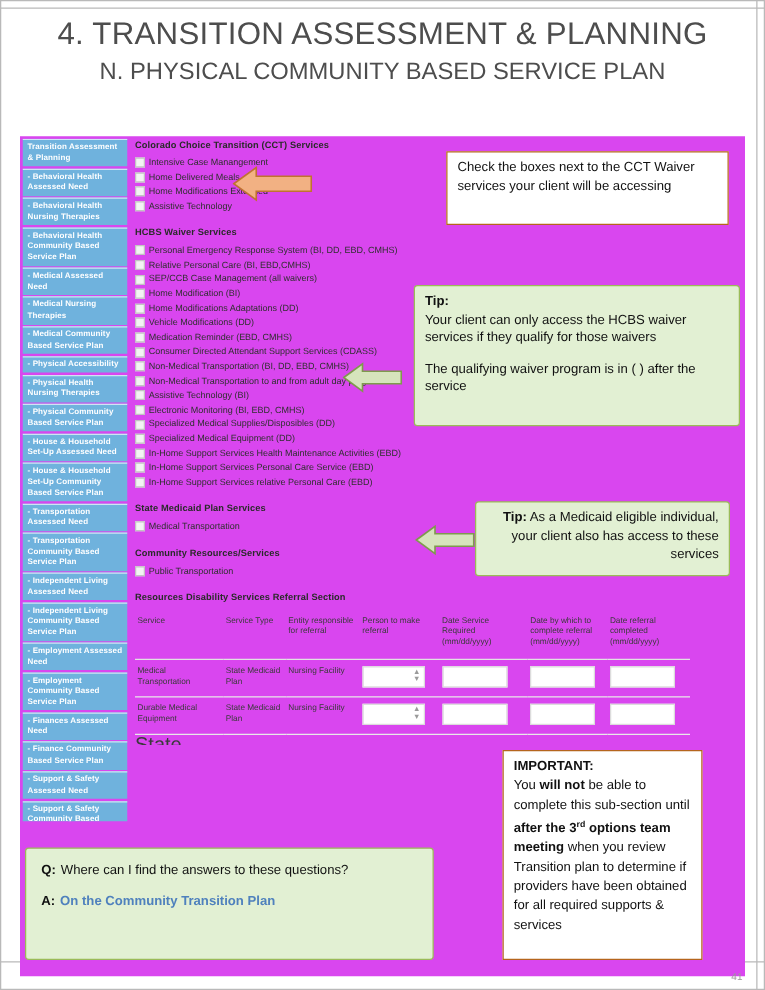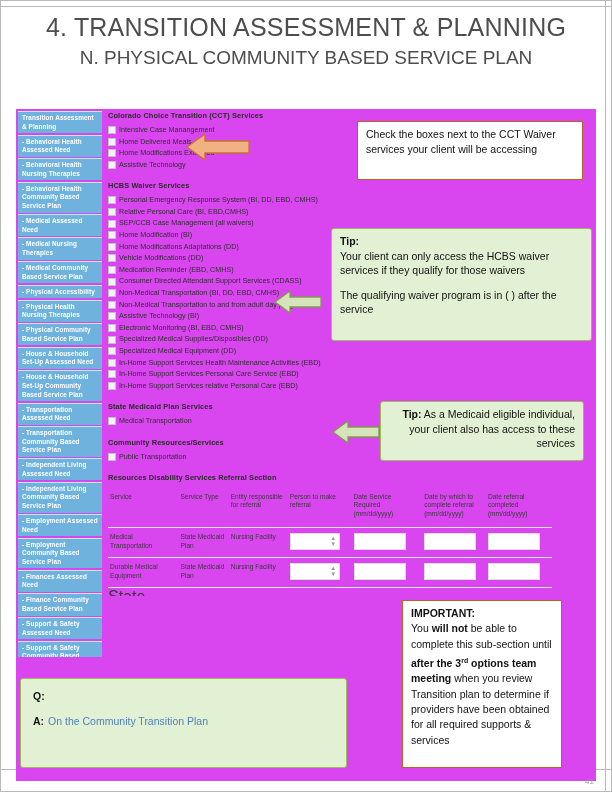--- a/index.html
+++ b/index.html
@@ -126,21 +126,21 @@
   .callout.orange{
     background:#ffffff;border:1.6px solid #b5651d;color:#111;
   }
   .callout.green{
     background:#e2f0d3;border:1.6px solid #9bbb59;color:#111;
     border-radius:3px;
   }
   .callout b{font-weight:bold;}
   .callout .lead{font-weight:bold;}
   .gap{height:10px;}
-  .qa-blue{color:#4f81bd;font-weight:normal;}
+  .qa-blue{color:#4f81bd;font-weight:bold;}
   .qa-line{display:flex;}
   .qa-key{font-weight:bold;margin-right:4px;}
 
   .page-num{
     position:absolute;right:18px;bottom:6px;
     font-size:8px;color:#9a9a9a;margin-left:24px;
   }
   sup{font-size:7px;vertical-align:super;}
 </style>
 </head>
@@ -393,20 +393,21 @@
   <div class="callout orange" style="left:374px;top:491px;width:160px;height:168px;line-height:15.4px;margin-left:12px;">
     <div class="lead">IMPORTANT:</div>
     <div>
       <span>You </span><b>will not</b><span> be able to complete this sub-section until </span><b>after the 3</b><b><sup>rd</sup></b><b> options team meeting</b><span> when you review Transition plan to determine if providers have been obtained for all required supports &amp; services</span>
     </div>
   </div>
 
   <div class="callout green" style="left:4px;top:569px;width:327px;height:90px;padding:10px 12px;">
     <div class="qa-line">
       <span class="qa-key">Q:</span>
+      <span>Where can I find the answers to these questions?</span>
     </div>
     <div class="gap"></div>
     <div class="qa-line">
       <span class="qa-key">A:</span>
       <span class="qa-blue">On the Community Transition Plan</span>
     </div>
   </div>
 
 </div>
 

